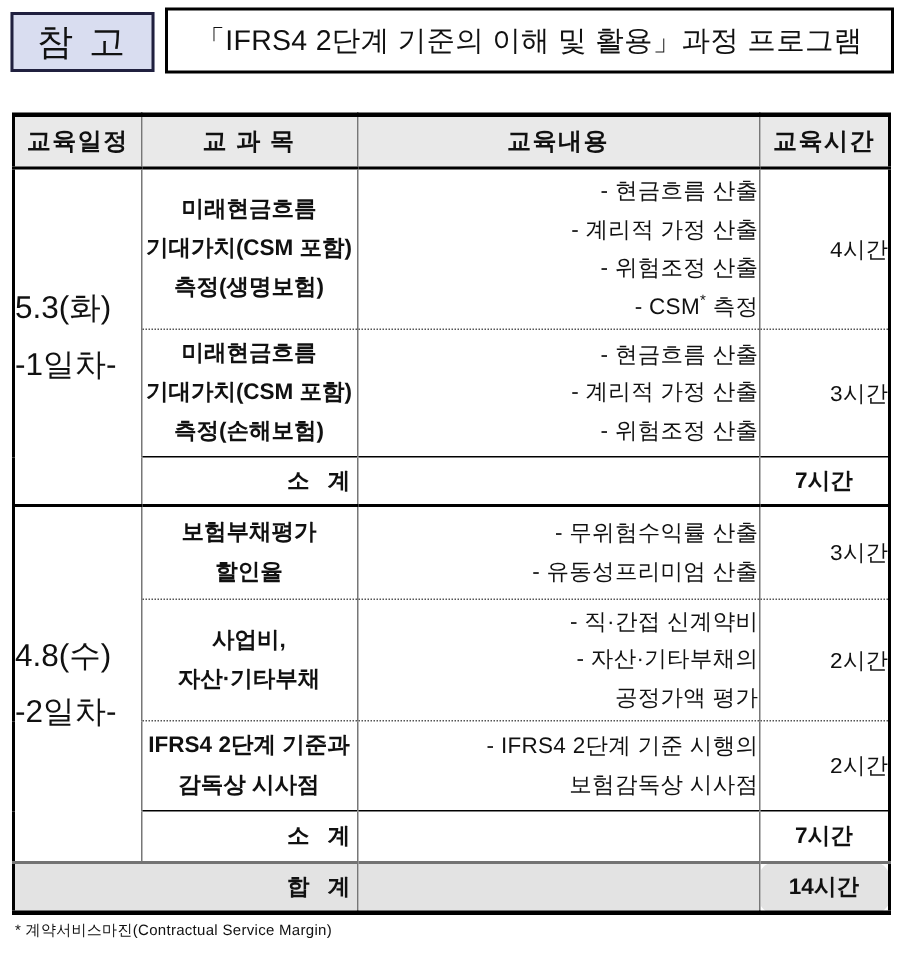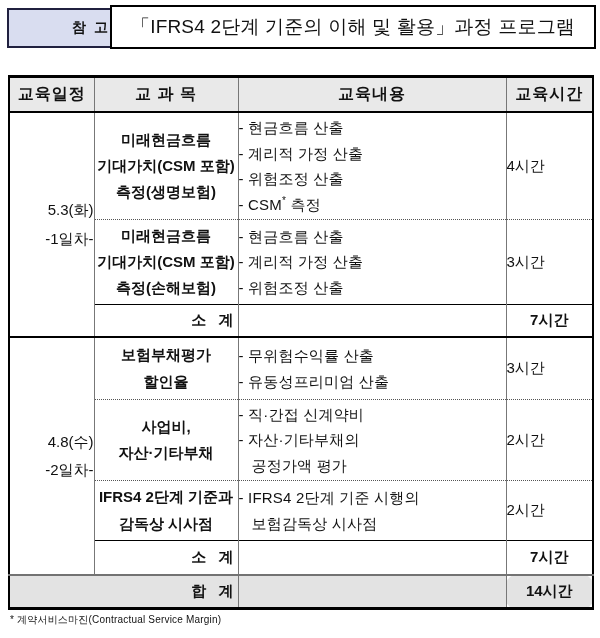--- a/index.html
+++ b/index.html
@@ -5,21 +5,21 @@
   html,body{margin:0;padding:0;}
   body{
     width:600px;height:638px;position:relative;background:#ffffff;
     font-family:"Liberation Sans","DejaVu Sans",sans-serif;color:#111;
   }
   
   .badge{
     position:absolute;left:7px;top:8px;width:92px;height:36px;
     background:#d9ddf0;border:2px solid #20203f;
     display:flex;align-items:center;justify-content:center;
-    font-size:14px;font-weight:bold;letter-spacing:2px;padding-left:36px;
+    font-size:24px;font-weight:normal;letter-spacing:2px;
   }
   .title-box{
     position:absolute;left:110px;top:5px;width:482px;height:40px;
     background:#ffffff;border:2px solid #000;
     display:flex;align-items:center;justify-content:center;
     font-size:19px;font-weight:normal;letter-spacing:0.2px;white-space:nowrap;
   }
   
   table.program{
     position:absolute;left:8px;top:75px;width:584px;
@@ -39,32 +39,32 @@
     border-bottom:2px solid #000;text-align:center;letter-spacing:1px;
   }
   .r1 td{height:106px;}
   .r2 td{height:84px;border-top:1px dotted #555;}
   .r3 td{height:31px;border-top:1px solid #000;}
   .r4 td{height:61px;border-top:2px solid #000;}
   .r5 td{height:80px;border-top:1px dotted #555;}
   .r6 td{height:59px;border-top:1px dotted #555;}
   .r7 td{height:33px;border-top:1px solid #000;}
   .r8 td{height:31px;border-top:2px solid #737373;background:#e3e3e3;}
-  td.date-cell{text-align:right;font-size:15px;line-height:1.5;}
+  td.date-cell{text-align:left;font-size:21px;line-height:1.5;}
   td.date-cell .dline{margin:6px 0;}
   td.subject{
     text-align:center;font-weight:bold;white-space:pre-line;line-height:1.75;
   }
-  td.content{padding:2px 4px 2px 10px;}
+  td.content{padding:2px 4px 2px 10px;text-align:right;}
   .c-item{
     white-space:pre-line;line-height:1.7;padding-left:13px;text-indent:-13px;
     letter-spacing:0.2px;
   }
   .c-item sup{font-size:10px;}
-  td.hours{text-align:left;}
+  td.hours{text-align:right;font-family:Liberation Mono, monospace;}
   td.sum-label{text-align:right;font-weight:bold;letter-spacing:4px;}
   td.sum-hours{text-align:center;font-weight:bold;border-radius:10px;}
   
   .footnote{
     position:absolute;left:10px;top:613px;font-size:10px;letter-spacing:0.2px;
   }
 </style>
 </head>
 <body>
 

